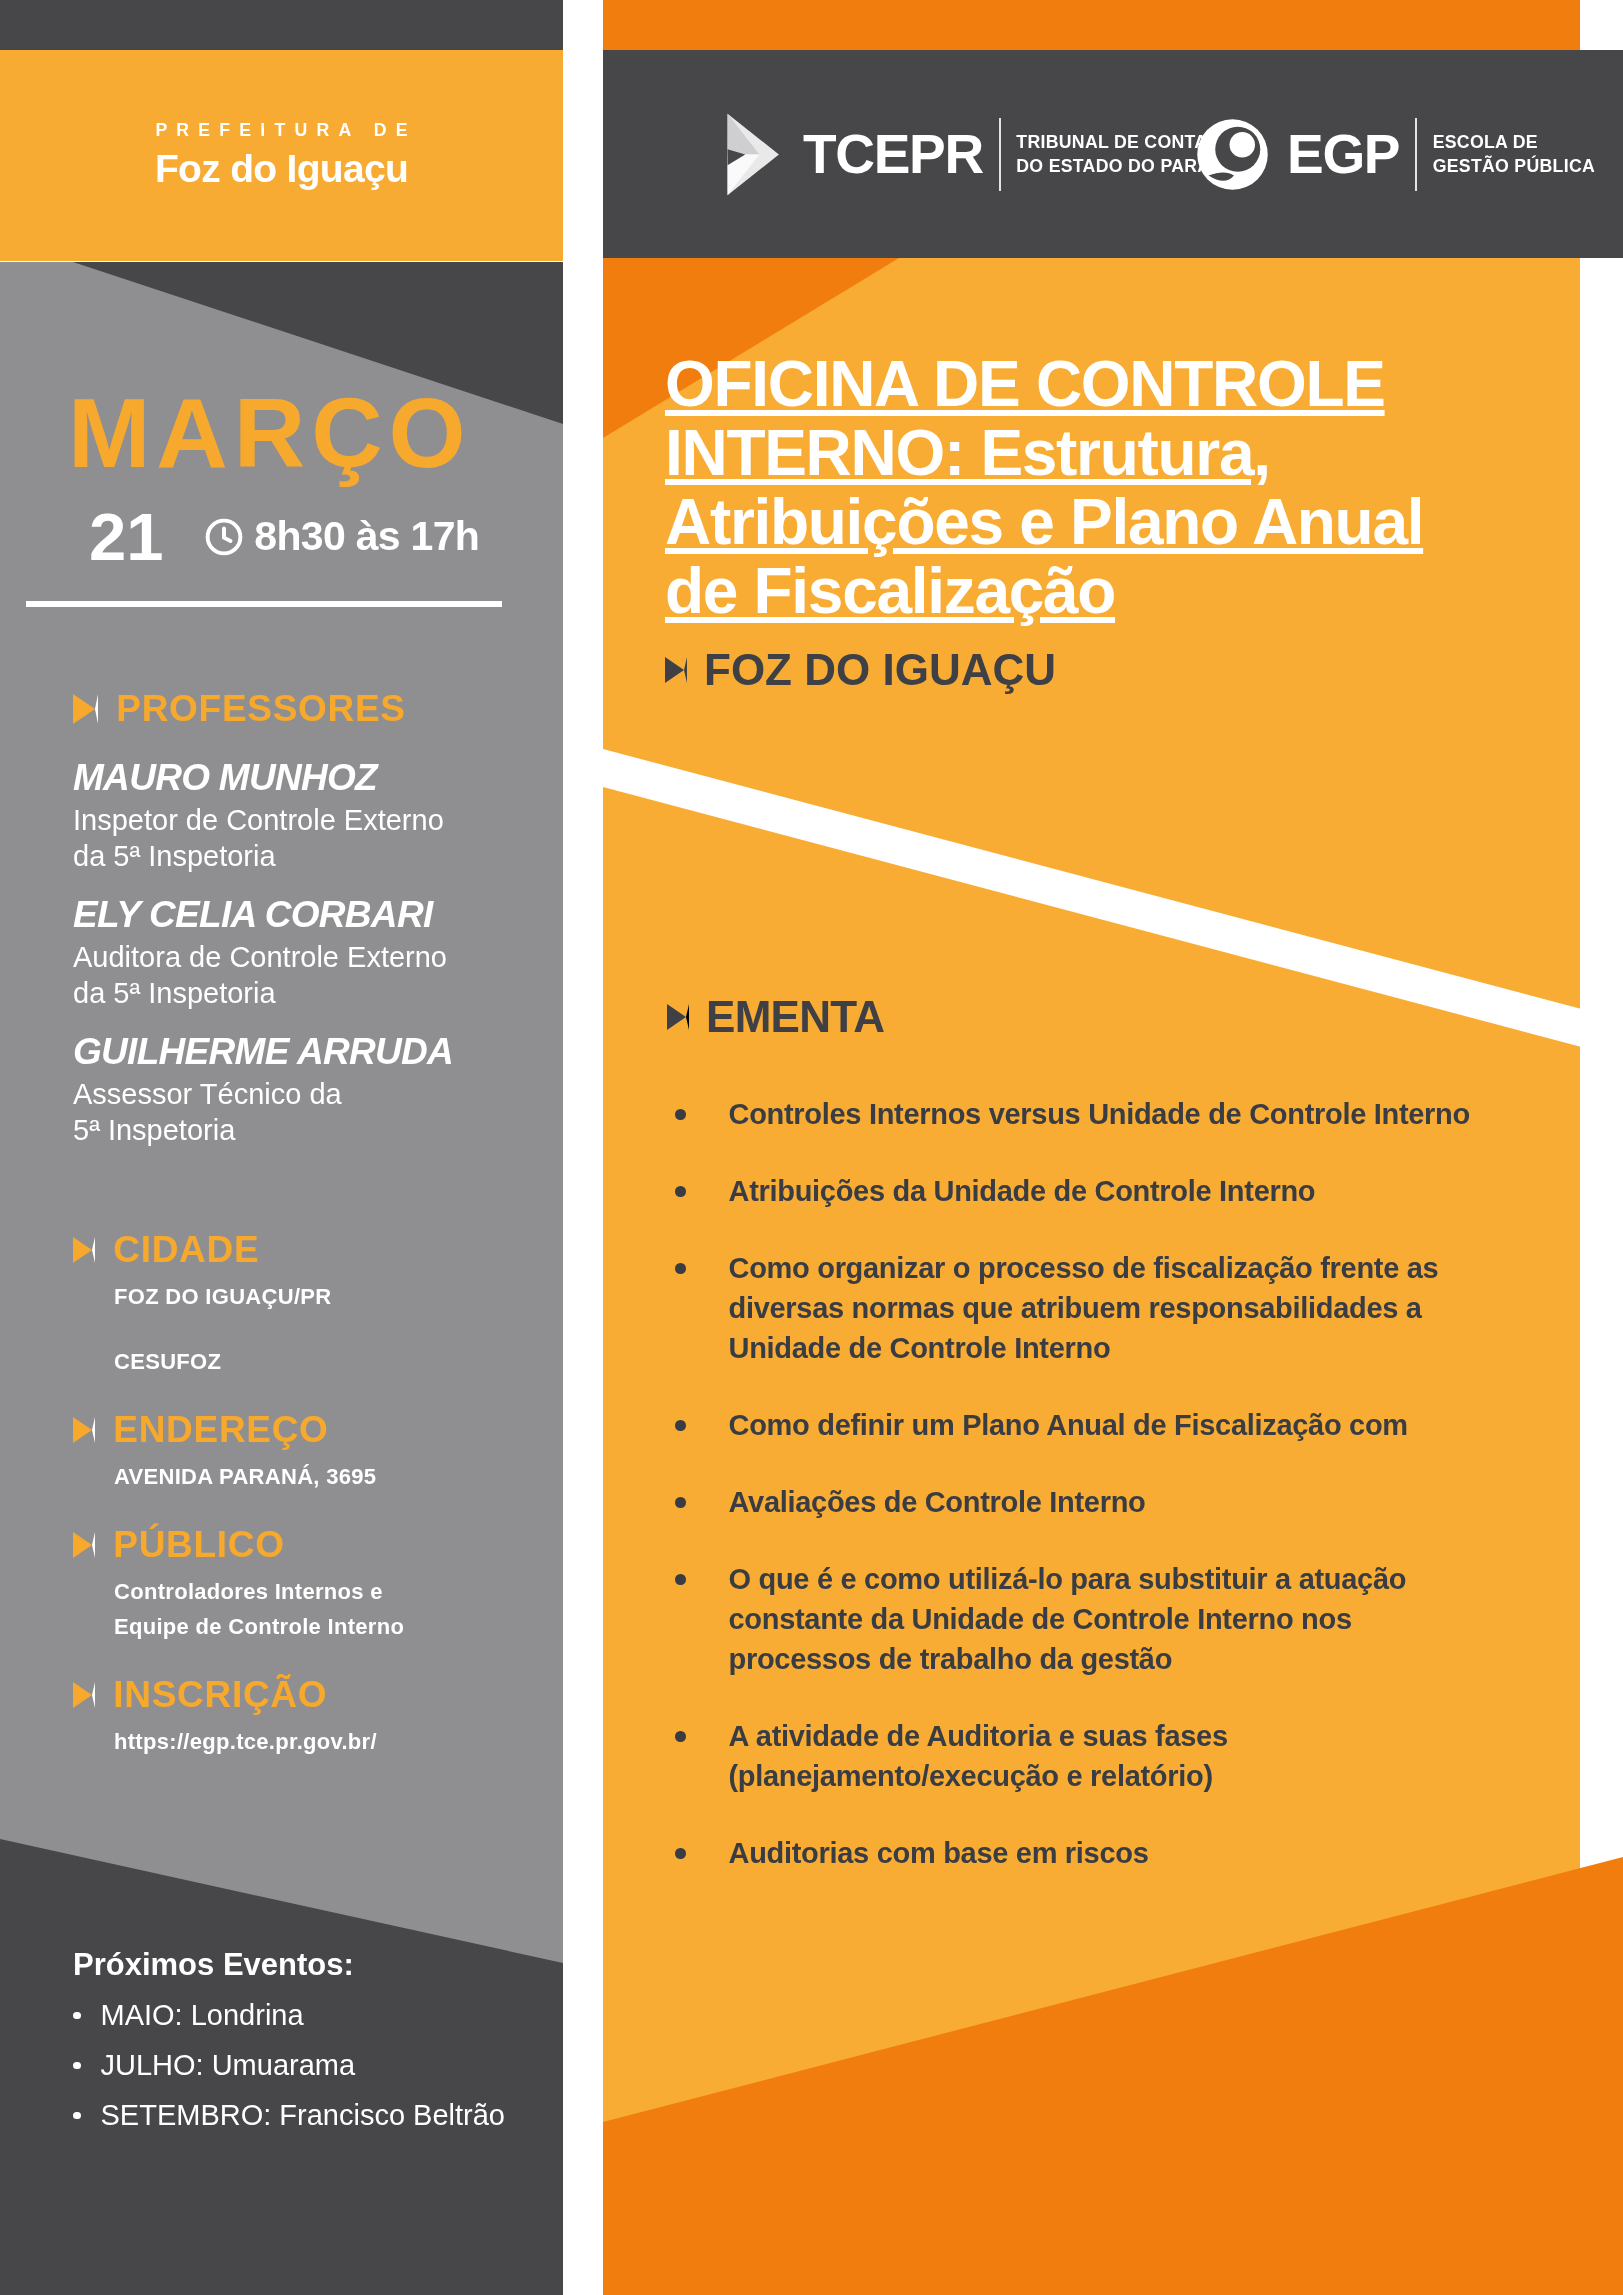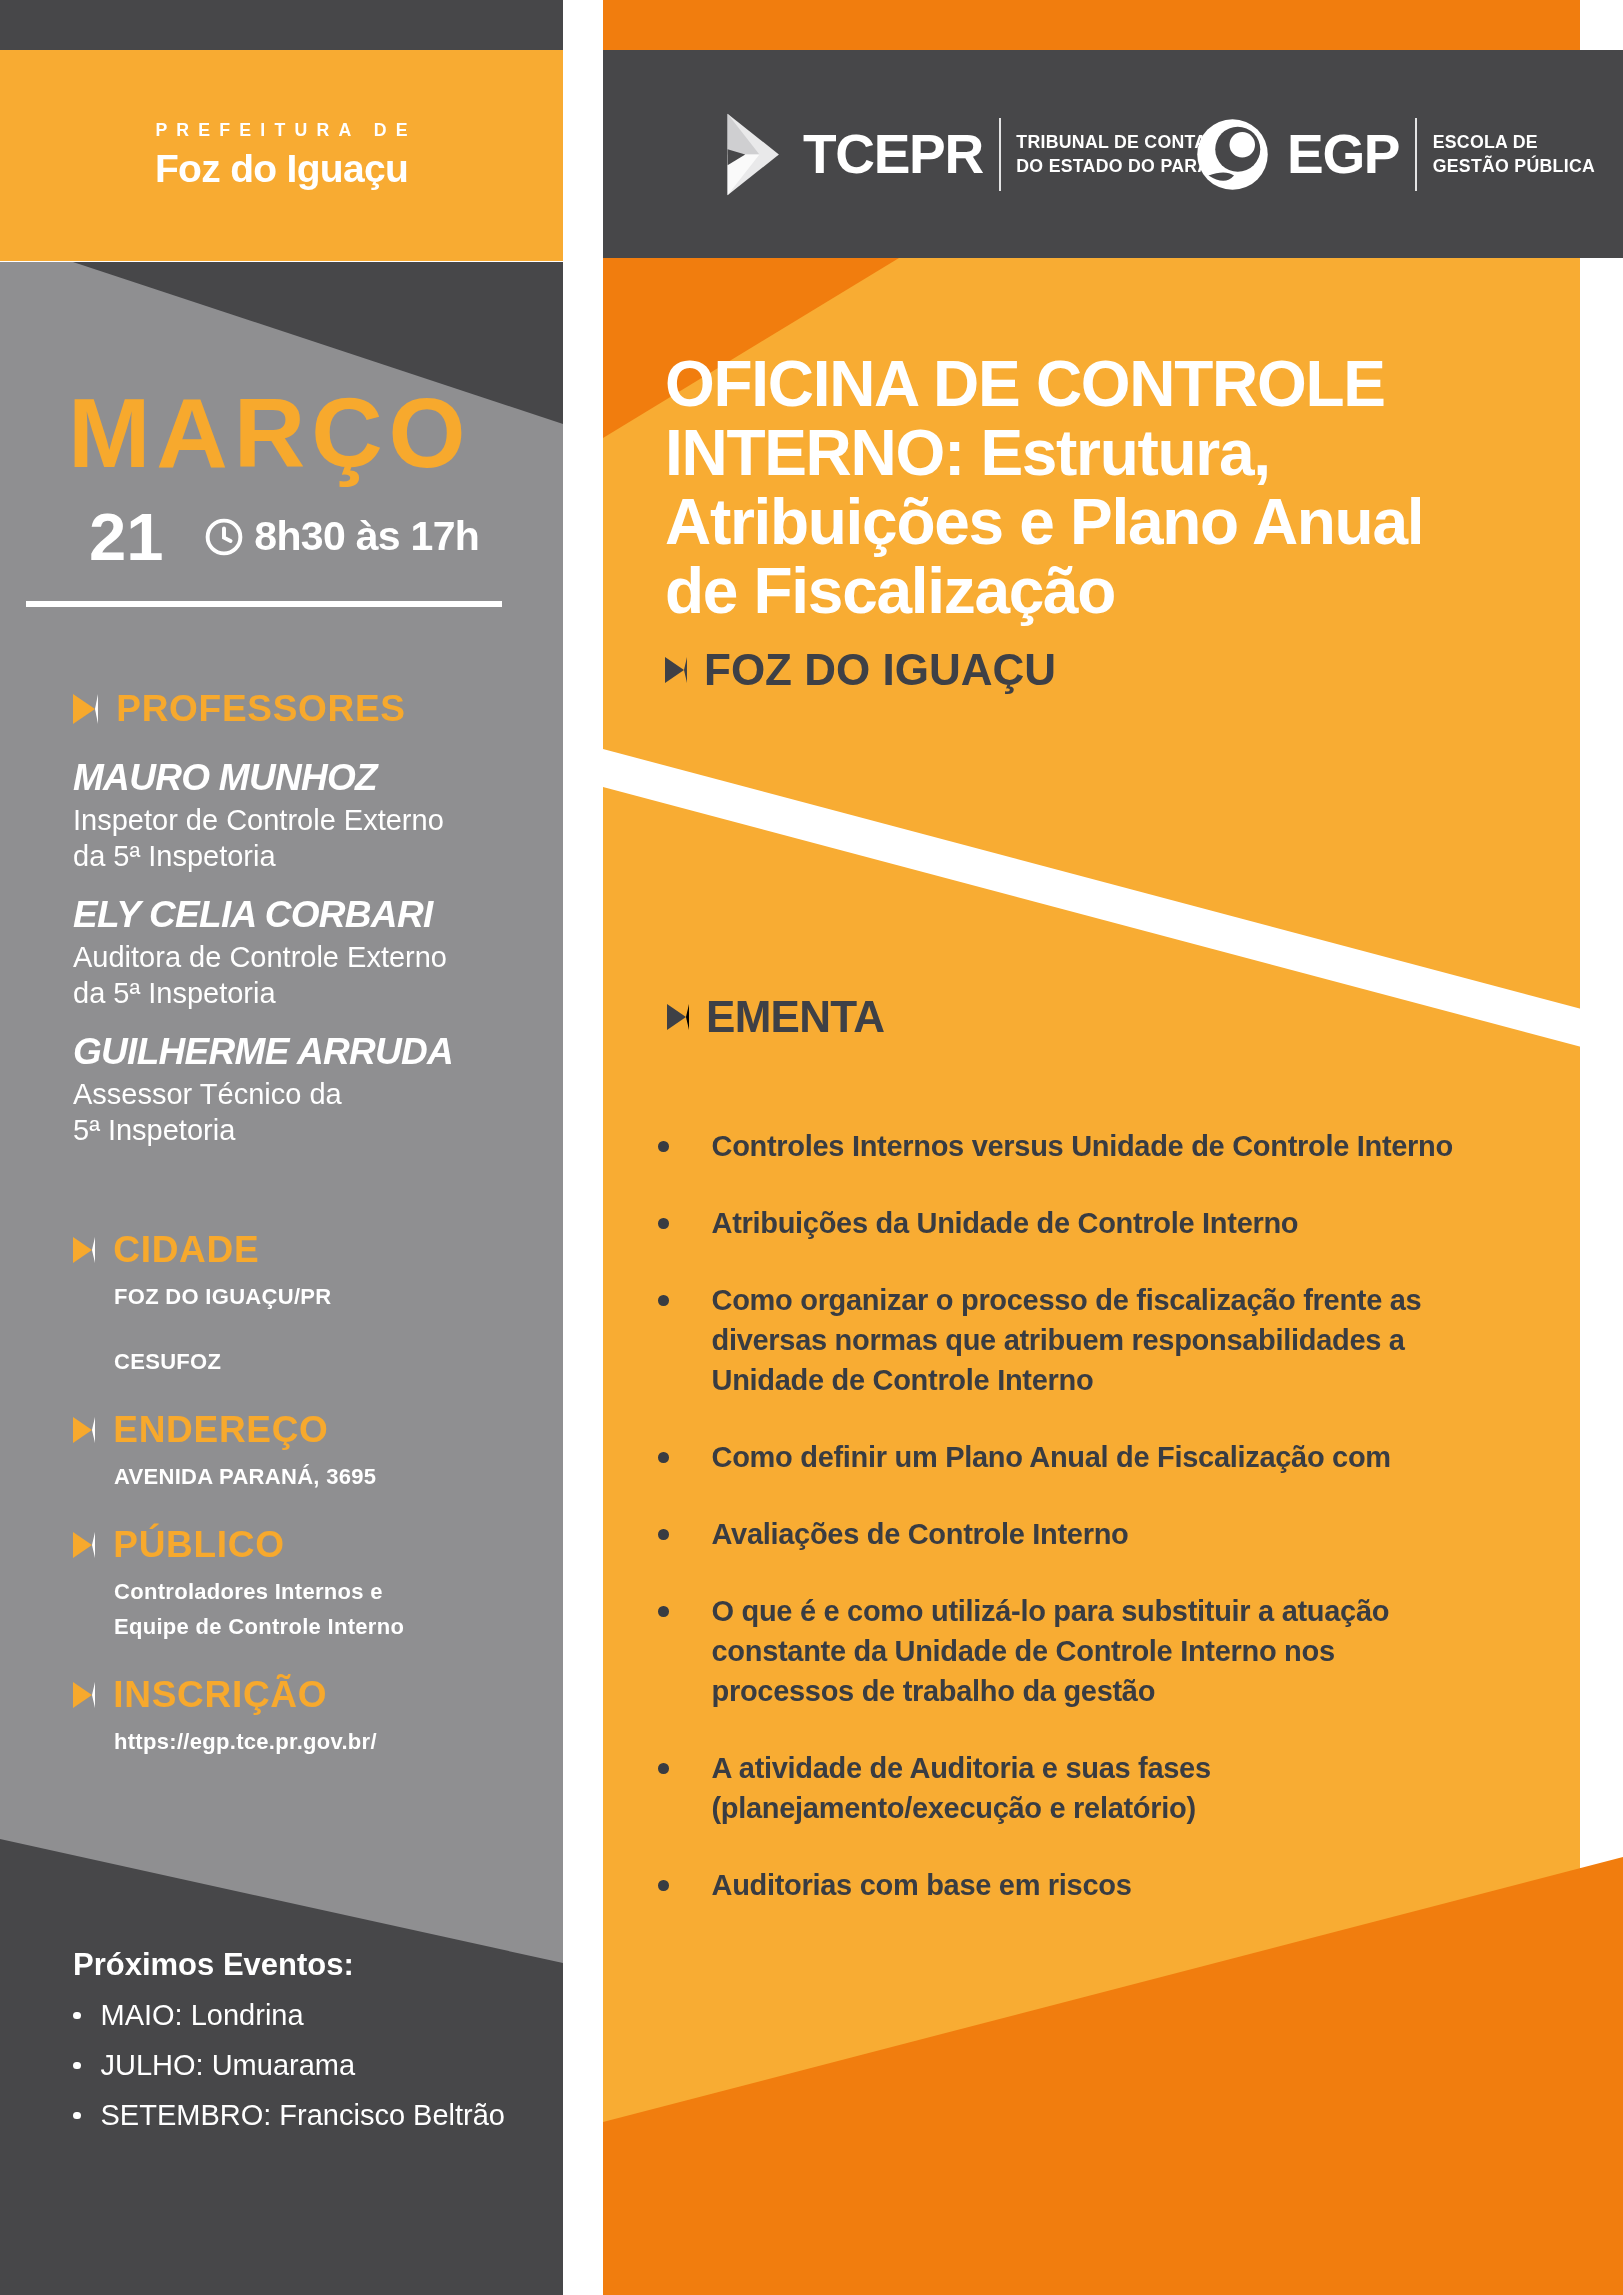--- a/index.html
+++ b/index.html
@@ -64,28 +64,28 @@
 
   .right-panel{left:603px;top:258px;width:1020px;height:2037px;background:#F8AC33;overflow:hidden;}
   .rp-wedge{position:absolute;left:0;top:0;width:301px;height:183px;background:#F17D0E;
     clip-path:polygon(0 0,296px 0,0 180px);}
   .rp-margin-right{position:absolute;left:977px;top:0;width:43px;height:1610px;background:#fff;}
   .rp-band{position:absolute;left:0;top:0;width:1020px;height:851px;background:#fff;
     clip-path:polygon(0 491px,1020px 762px,1020px 800px,0 529px);}
   .rp-bottom-dark{position:absolute;left:0;top:0;width:1020px;height:2037px;background:#F17D0E;
     clip-path:polygon(0 1864px,1020px 1599px,1020px 2037px,0 2037px);}
 
-  .title-block{position:absolute;left:62px;top:92px;color:#fff;}
+  .title-block{position:absolute;left:62px;top:92px;color:#fff;text-decoration:underline;}
   .title-line{font-size:64px;font-weight:800;line-height:69px;letter-spacing:-1.3px;white-space:nowrap;}
   .foz-row{position:absolute;left:62px;top:387px;display:flex;align-items:center;color:#3E4046;}
   .foz-label{font-size:44px;font-weight:800;margin-left:17px;letter-spacing:0px;}
 
   .ementa-head{position:absolute;left:64px;top:734px;display:flex;align-items:center;}
   .ementa-label{font-size:44px;font-weight:800;color:#3E4046;margin-left:17px;letter-spacing:-0.7px;}
-  .ementa-list{position:absolute;left:55px;top:836px;width:929px;margin-top:32px;}
+  .ementa-list{position:absolute;left:72px;top:836px;width:929px;}
   .em-item{display:flex;margin-bottom:37px;}
   .em-dot{width:10.5px;height:10.5px;border-radius:50%;background:#393C42;flex:none;margin-top:15px;}
   .em-lines{margin-left:43px;}
   .em-lines .line{font-size:29px;font-weight:700;line-height:40px;color:#393C42;white-space:nowrap;letter-spacing:-0.3px;}
 </style>
 </head>
 <body>
 
 <div class="page">
 

